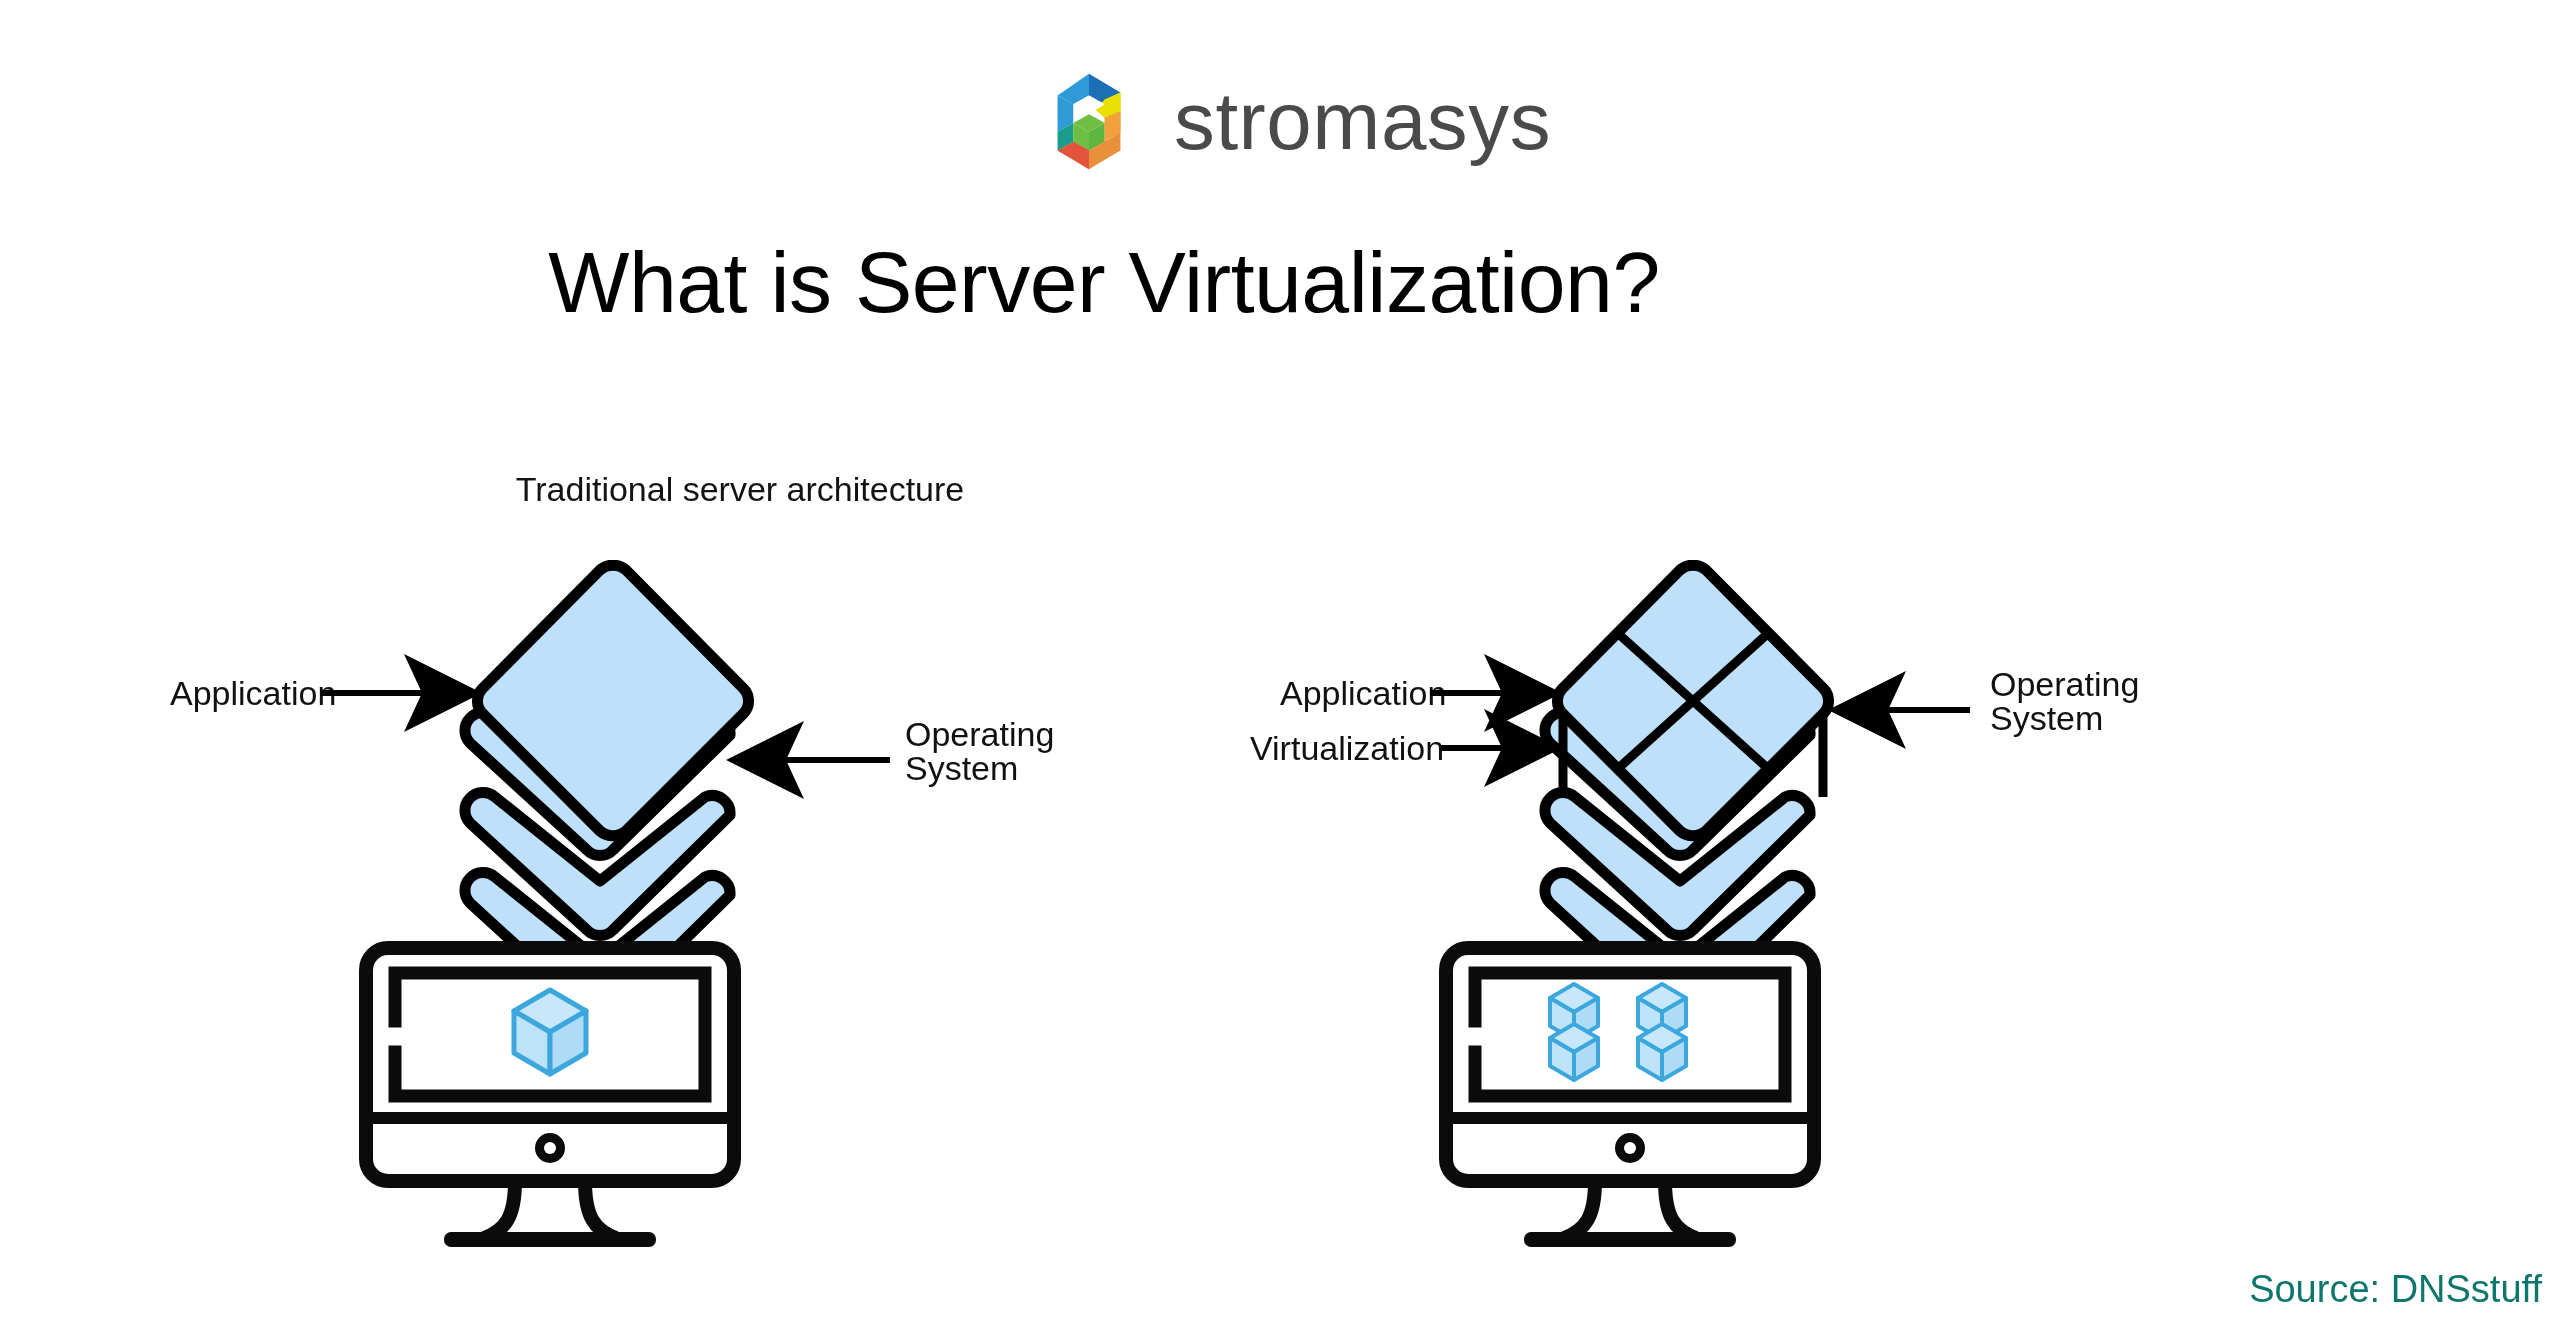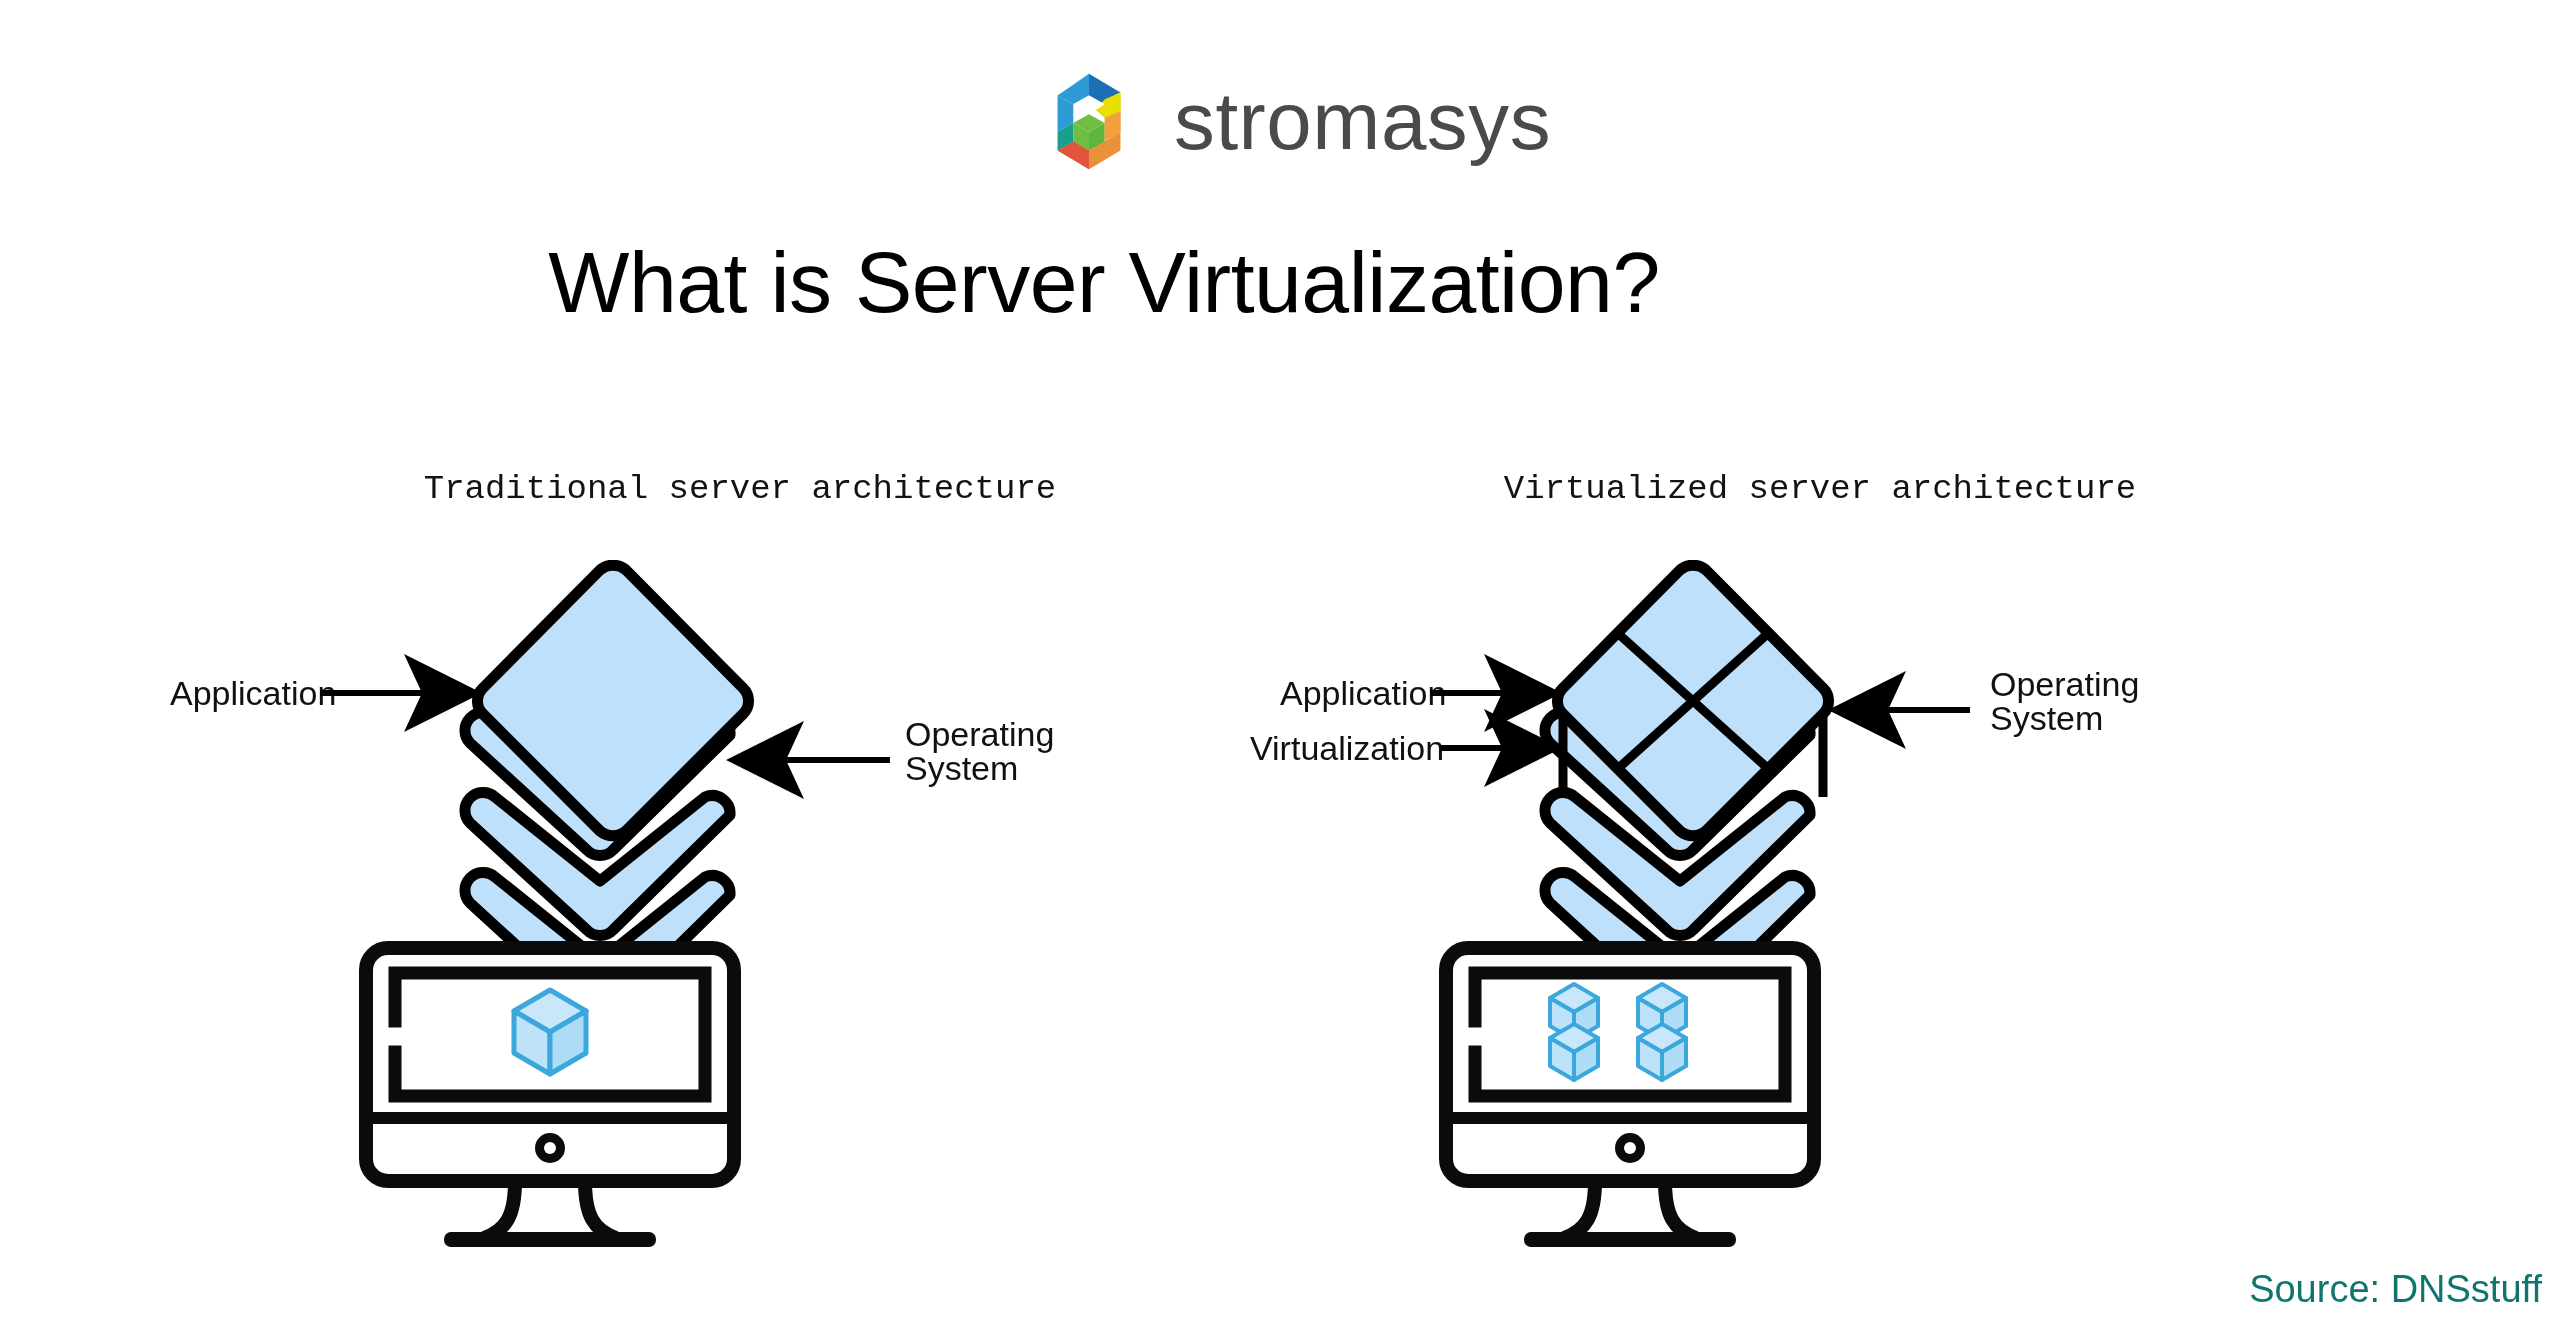--- a/index.html
+++ b/index.html
@@ -51,21 +51,20 @@
 
   
   .col-heading {
     position: absolute;
     top: 470px;
     font-size: 34px;
     font-weight: 400;
     color: #131313;
     text-align: center;
     white-space: nowrap;
-    font-family: Liberation Mono, monospace;
   }
   #heading-left  { left: 240px; width: 1000px; }
   #heading-right { left: 1320px; width: 1000px; }
 
   
   .panel {
     position: absolute;
     top: 560px;
     width: 1180px;
     height: 720px;
@@ -125,21 +124,20 @@
     </svg>
 
     <svg id="brand-word" viewBox="0 0 430 80">
       <text x="0" y="62" font-family="'Liberation Sans', sans-serif" font-size="76" font-weight="300" letter-spacing="0.5" fill="#4A4A4A">stromasys</text>
     </svg>
   </div>
 
   <div id="title">What is Server Virtualization?</div>
 
   <div id="heading-left" class="col-heading">Traditional server architecture</div>
-  <div id="heading-right" class="col-heading">Virtualized server architecture</div>
 
   <div id="panel-left" class="panel">
     <svg viewBox="0 0 1180 720">
       <defs>
         <marker id="ahR" markerWidth="13" markerHeight="13" refX="11" refY="6.5" orient="auto">
           <path d="M0,0 L13,6.5 L0,13 L3,6.5 Z" fill="#000"></path>
         </marker>
         <marker id="ahL" markerWidth="13" markerHeight="13" refX="11" refY="6.5" orient="auto">
           <path d="M0,0 L13,6.5 L0,13 L3,6.5 Z" fill="#000"></path>
         </marker>

